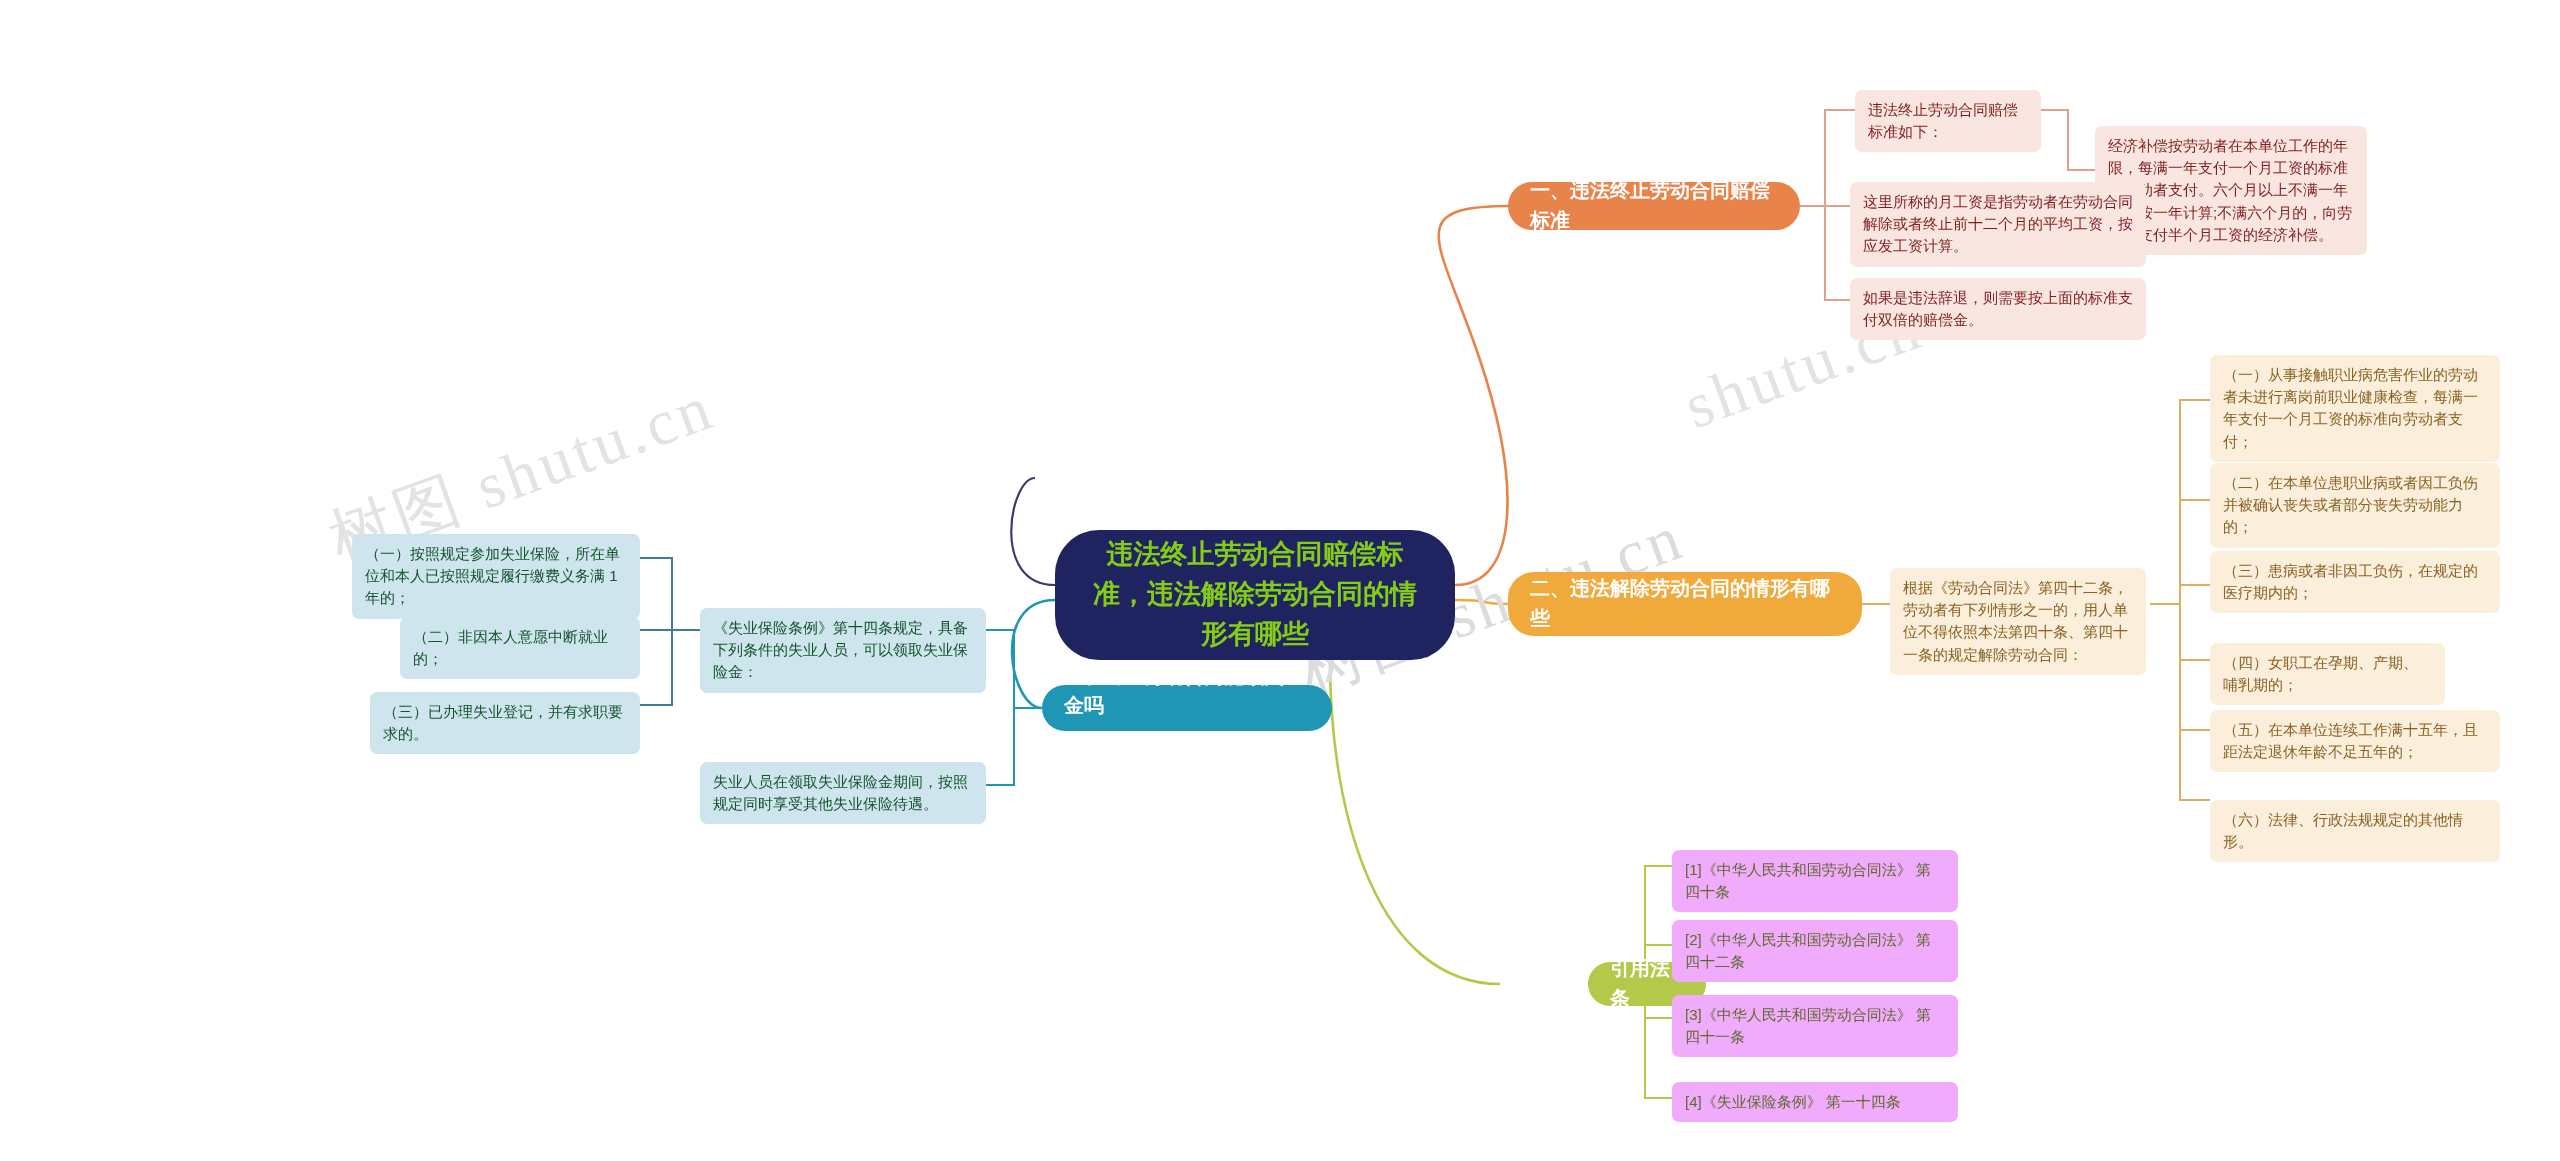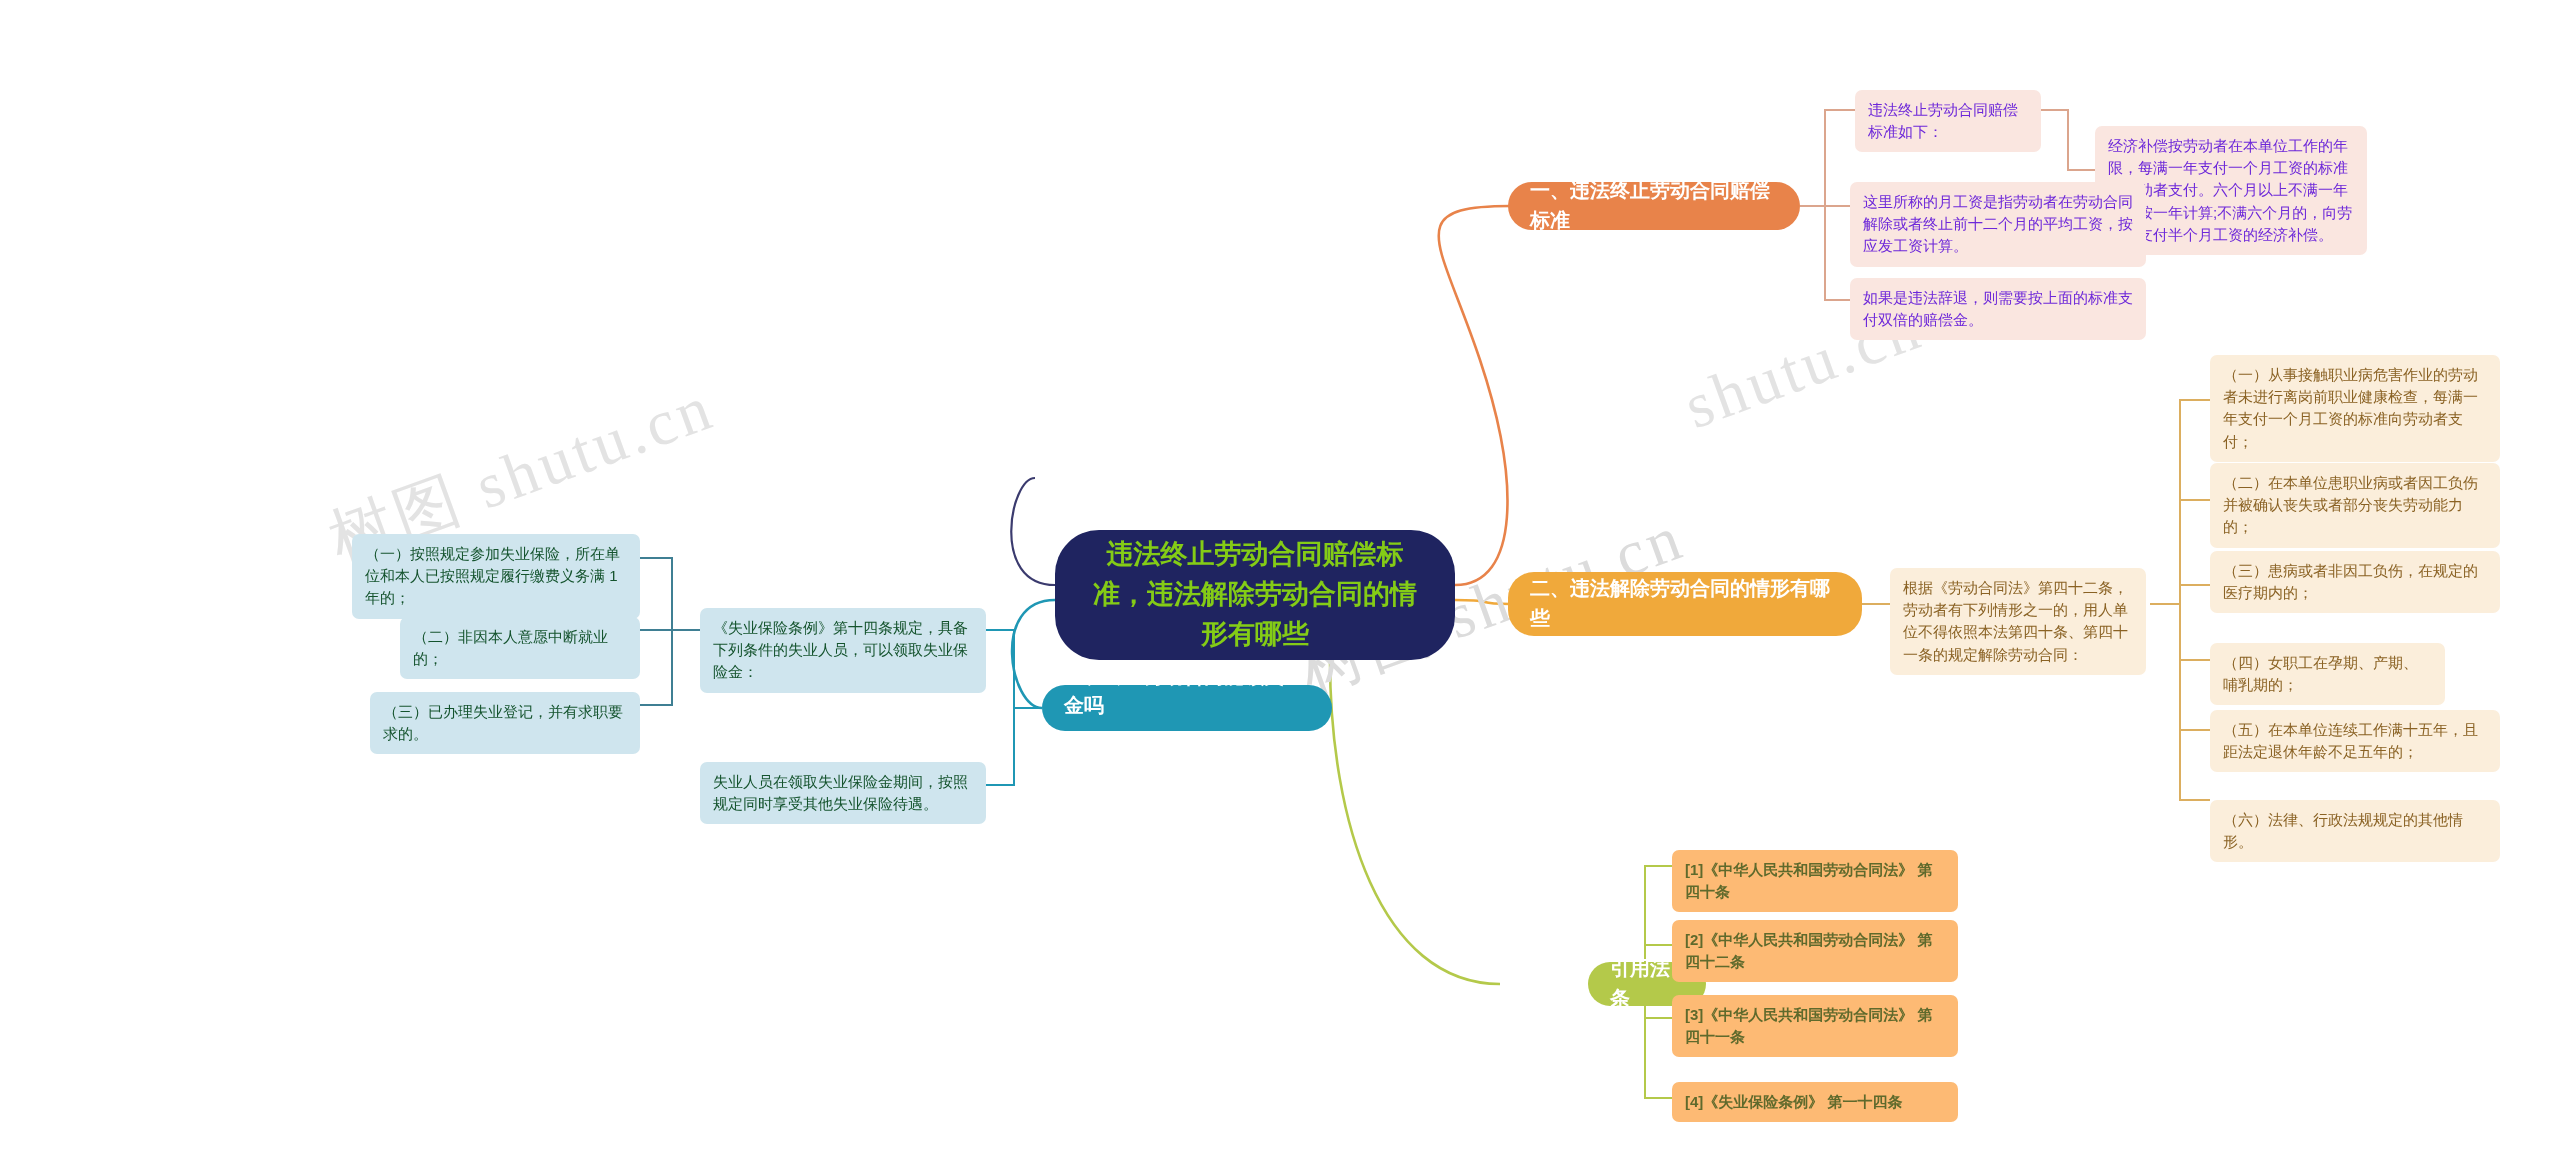--- a/index.html
+++ b/index.html
@@ -43,23 +43,23 @@
   .pill.amber {background:#f0a93b;}
   .pill.teal  {background:#1f97b4;}
   .pill.olive {background:#b4c94a;}
   .pill.purple{background:#6f6fb0;border-radius:24px;font-weight:600;}
 
   
   .card{
     border-radius:7px;font-size:15px;padding:9px 13px;
     display:block;
   }
-  .card.red   {background:#fae6e0;color:#6d28d9;}
+  .card.red   {background:#fae6e0;color:#7f1d1d;}
   .card.amber {background:#fbeedb;color:#8a6224;}
-  .card.olive {background:#fdba74;color:#5f6a2c;font-weight:bold;}
+  .card.olive {background:#f0abfc;color:#5f6a2c;}
   .card.blue  {background:#cfe5ee;color:#14532d;}
 </style>
 </head>
 <body>
 
 <div id="canvas">
 
   <svg id="wires" viewBox="0 0 2560 1161">
 
     <path d="M1455,585 C1520,585 1520,480 1480,360 C1440,240 1400,206 1510,206" fill="none" stroke="#e8834a" stroke-width="2.6"></path>

